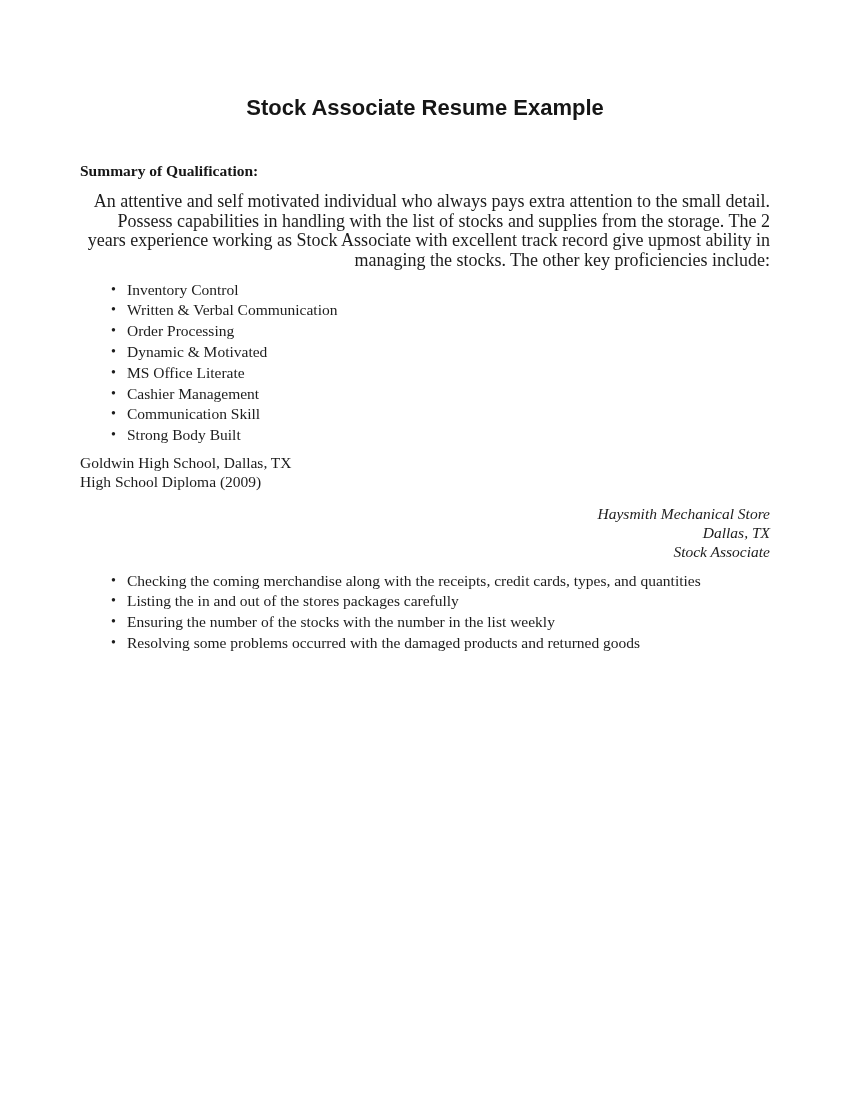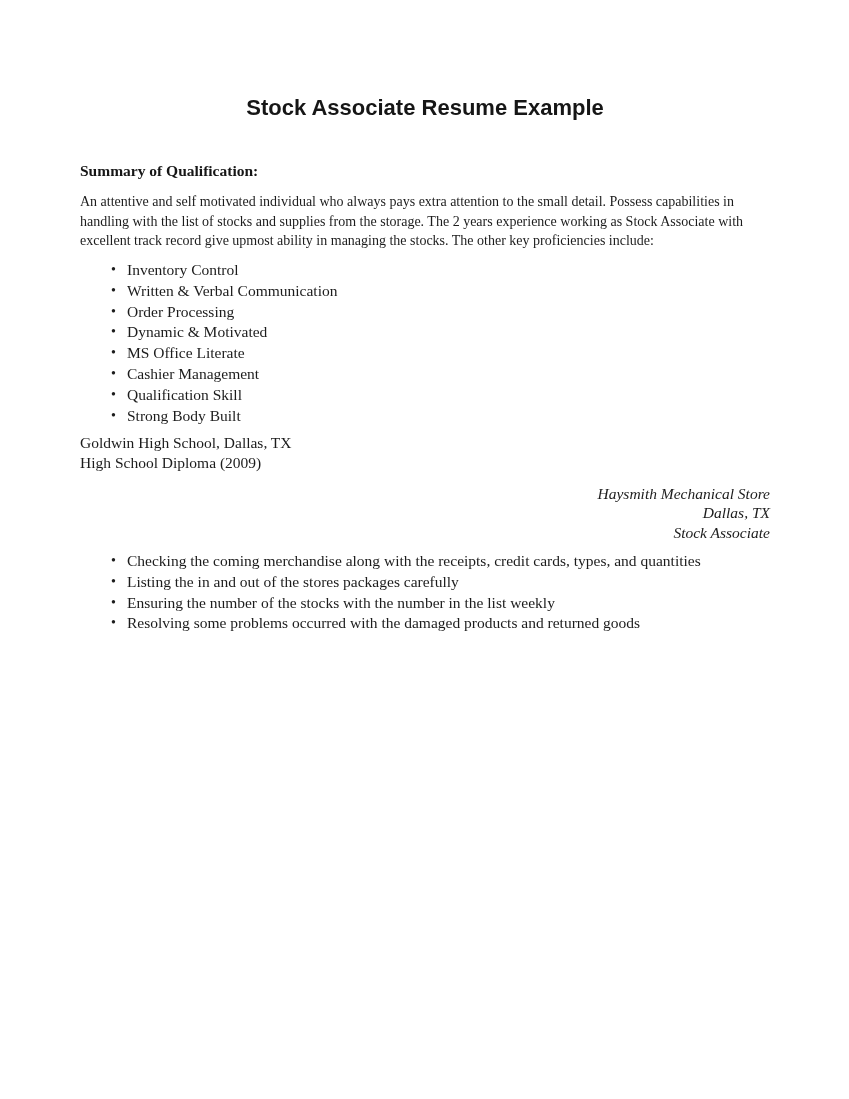--- a/index.html
+++ b/index.html
@@ -37,24 +37,24 @@
     display: block;
   }
   .section-heading {
     font-size: 15.5px;
     font-weight: bold;
     line-height: 19.3px;
     margin: 4px 0 0 0;
     color: #161616;
   }
   .summary-paragraph {
-    font-size: 14px;
+    font-size: 18px;
     line-height: 19.6px;
     margin: 12px 0 0 0;
-    text-align: left;
+    text-align: right;
   }
   ul.bullet-list {
     list-style: none;
     margin: 9px 0 0 0;
     padding: 0;
     font-size: 15.5px;
   }
   ul.bullet-list li {
     position: relative;
     padding-left: 47px;
@@ -98,21 +98,21 @@
   <div>
     <h2 class="section-heading">Summary of Qualification:</h2>
     <p class="summary-paragraph">An attentive and self motivated individual who always pays extra attention to the small detail. Possess capabilities in handling with the list of stocks and supplies from the storage. The 2 years experience working as Stock Associate with excellent track record give upmost ability in managing the stocks. The other key proficiencies include:</p>
     <ul class="bullet-list">
       <li>Inventory Control</li>
       <li>Written &amp; Verbal Communication</li>
       <li>Order Processing</li>
       <li>Dynamic &amp; Motivated</li>
       <li>MS Office Literate</li>
       <li>Cashier Management</li>
-      <li>Qualification Skill</li>
+      <li>Communication Skill</li>
       <li>Strong Body Built</li>
     </ul>
   </div>
 
   <div>
     <div class="plain-lines">
       <span class="block-line">Goldwin High School, Dallas, TX</span>
       <span class="block-line">High School Diploma (2009)</span>
     </div>
   </div>

